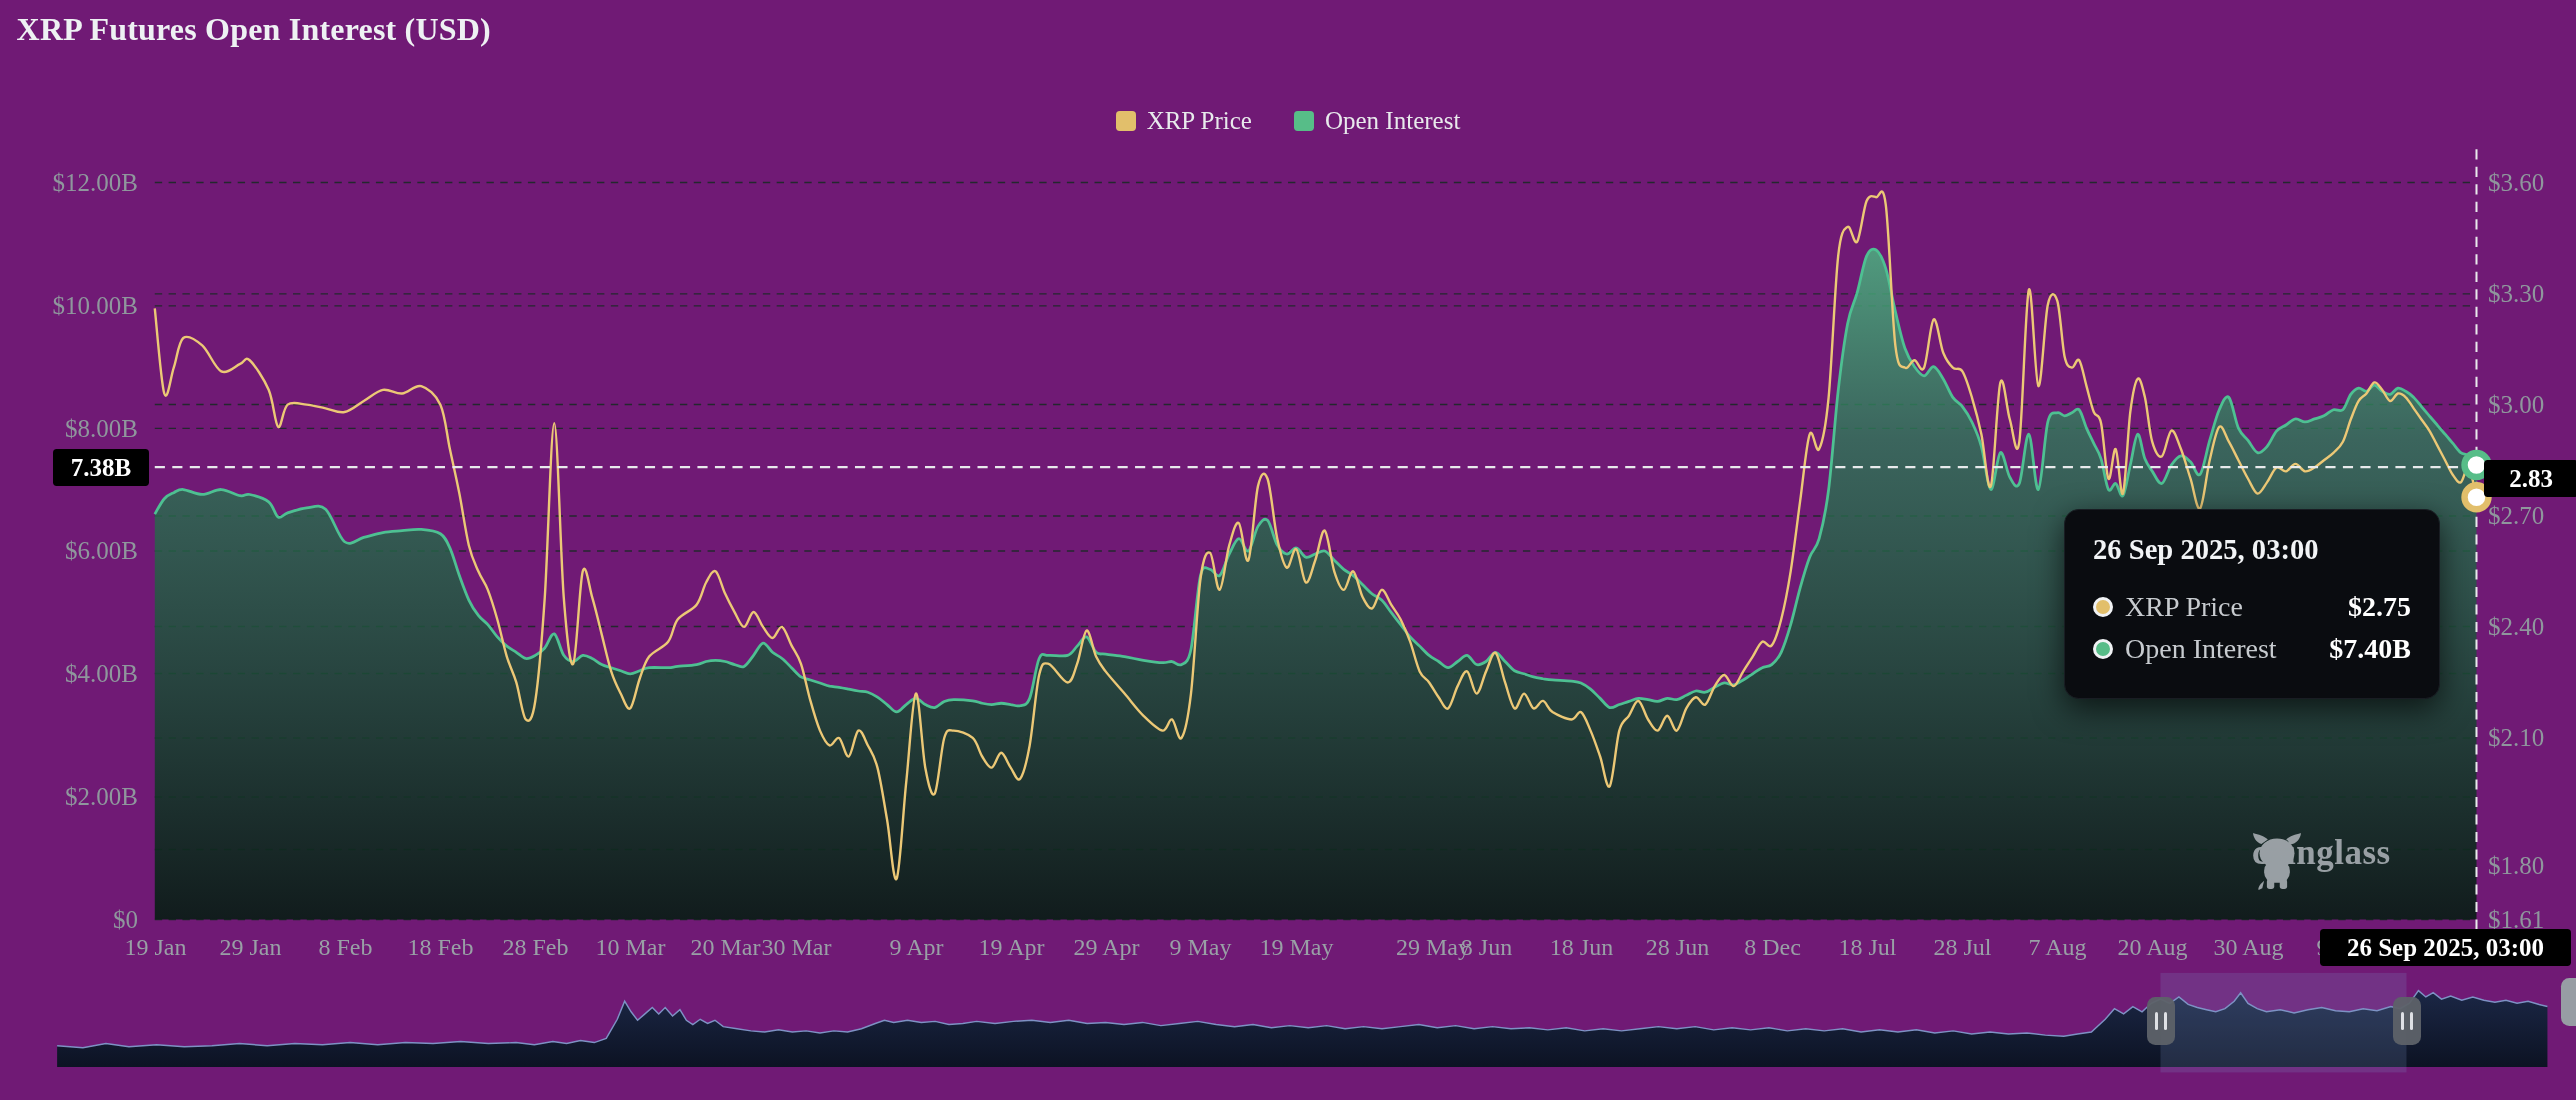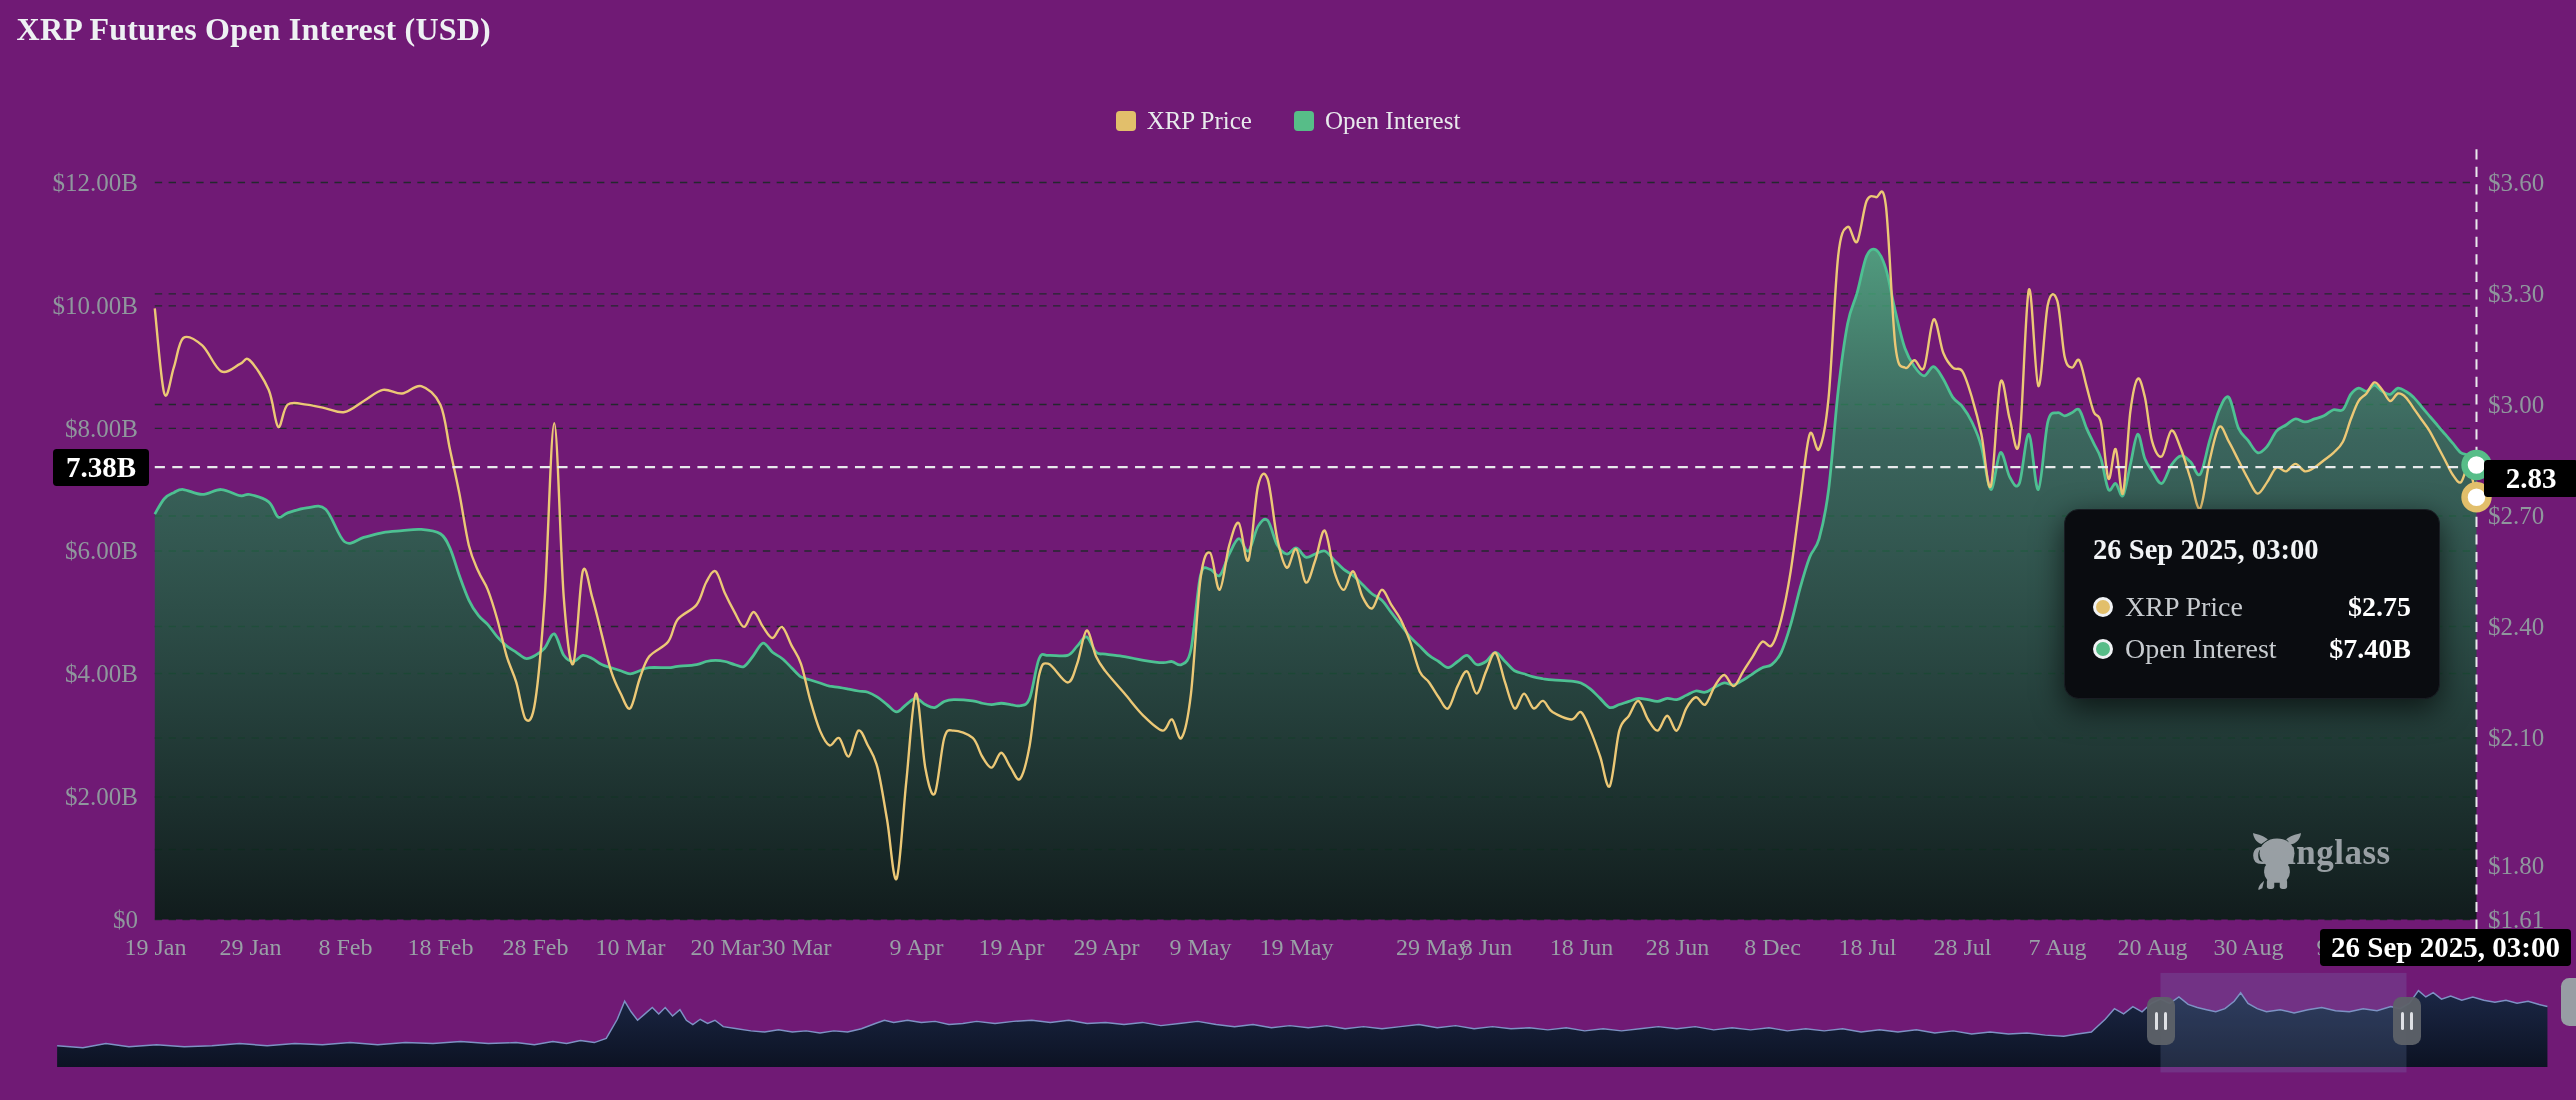--- a/index.html
+++ b/index.html
@@ -7,21 +7,21 @@
          font-family:Liberation Serif, serif;}
   .title{position:absolute;left:16.6px;top:11px;font-size:32px;font-weight:700;color:#eef1f3;letter-spacing:0.2px;}
   .legend{position:absolute;left:0;top:107px;width:100%;display:flex;justify-content:center;gap:42px;}
   .legend-item{display:flex;align-items:center;gap:11px;font-size:25px;color:#e8eaec;}
   .swatch{width:20px;height:20px;border-radius:3.7px;display:inline-block;}
   .axis-label{position:absolute;height:31px;line-height:31px;font-size:25px;color:#8f979d;}
   .axis-left{width:138px;text-align:right;}
   .axis-right{text-align:center;}
   .x-tick{position:absolute;top:929px;width:157px;margin-left:-78px;text-align:center;
           font-size:24px;color:#99a0a6;height:37px;line-height:37px;white-space:nowrap;}
-  .badge{position:absolute;background:#000;color:#fff;font-weight:700;font-size:29px;
+  .badge{position:absolute;background:#000;color:#fff;font-weight:700;font-size:25px;
          height:37px;line-height:37px;text-align:center;border-radius:3.7px;}
   .badge-oi{left:53px;top:449px;width:96px;}
   .badge-price{left:2484px;top:449px;width:94px;margin-top:11px;}
   .badge-date{left:2320px;top:929px;width:251px;white-space:nowrap;}
   .tooltip{position:absolute;left:2064px;top:509px;width:376px;height:190px;box-sizing:border-box;
            background:#0a0c10;border:0.9px solid #191d23;border-radius:14.7px;padding:24px 28px 22px 28px;
            box-shadow:0 9.2px 31px rgba(0,0,0,.65);}
   .tooltip-title{font-size:28.6px;font-weight:700;color:#f2f4f6;margin-bottom:20px;}
   .tooltip-row{display:flex;align-items:center;gap:12px;font-size:28px;color:#c7cbcf;height:42px;}
   .tooltip-row .dot{width:14px;height:14px;border-radius:50%;border:3.7px solid #f0f2f4;flex:0 0 auto;}

